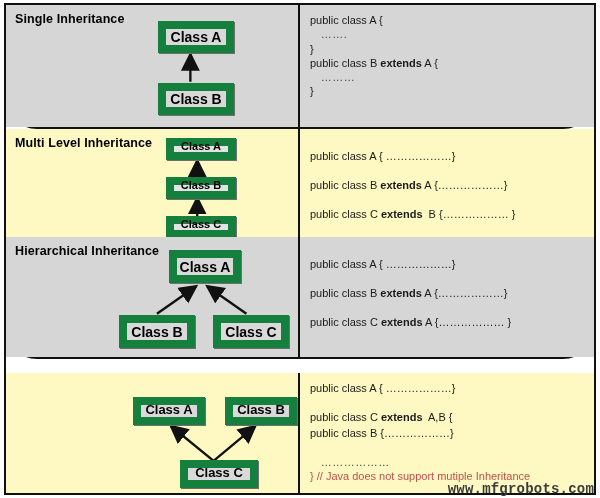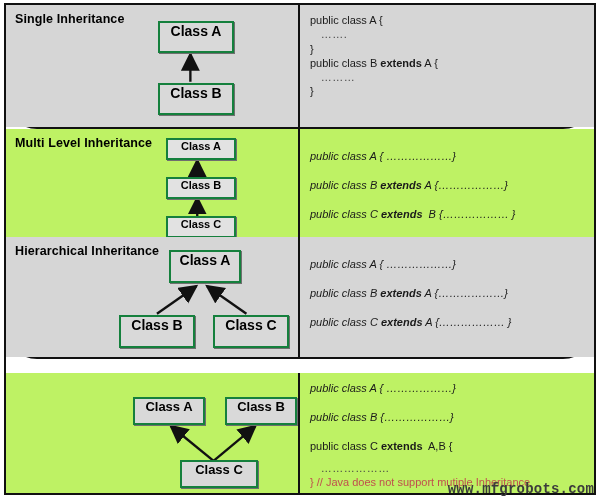--- a/index.html
+++ b/index.html
@@ -50,21 +50,21 @@
     border-right: 2px solid #111;
   }
   .cell-right {
     position: absolute;
     left: 294px; top: 0;
     right: 0;
     height: 100%;
     box-sizing: border-box;
   }
   .bg-gray  { background: #d6d6d6; }
-  .bg-white { background: #bef264; }
+  .bg-white { background: #fef9c3; }
 
   .row-title {
     position: absolute;
     left: 9px;
     top: 7px;
     font-size: 12.5px;
     font-weight: bold;
     color: #000;
     letter-spacing: 0.1px;
     white-space: nowrap;
@@ -72,24 +72,24 @@
 
   
   .diagram {
     position: absolute;
     left: 0; top: 0;
     width: 100%; height: 100%;
   }
   .cbox {
     position: absolute;
     box-sizing: border-box;
-    border: 2px solid #15803d;
+    border: 8px solid #15803d;
     background: #d9d9d9;
     display: flex;
-    align-items: flex-start;
+    align-items: flex-end;
     justify-content: center;
     font-weight: bold;
     color: #000;
     box-shadow: 1px 1px 0 #6f6f6f;
   }
   .cbox.white { background: #e2e2e2; }
   .cbox.big  { font-size: 14px; }
   .cbox.mid  { font-size: 13px; }
   .cbox.sml  { font-size: 11px; }
 
@@ -110,21 +110,21 @@
     padding: 8px 10px 0 10px;
     color: #1a1a1a;
   }
   .code-line {
     font-size: 11px;
     line-height: 1.45;
     white-space: pre;
     color: #1a1a1a;
   }
   .code-line.tight { line-height: 1.3; }
-  .code-line.spaced { margin-bottom: 13px; font-style: italic; }
+  .code-line.spaced { margin-bottom: 13px; }
   .code-line b { font-weight: bold; margin-top: 36px; }
   .code-line.dots {
     color: #444;
     letter-spacing: 0.5px;
   }
   .code-line.comment {
     color: #c0504d;
   }
   .code.pad-top { padding-top: 20px; }
 
@@ -263,22 +263,22 @@
             <span>Class B</span>
           </div>
           <div class="cbox mid" style="left:174px; top:87px; width:78px; height:28px;">
             <span>Class C</span>
           </div>
         </div>
       </div>
       <div class="cell-right bg-white">
         <div class="code">
           <div class="code-line spaced"><span>public class A { ………………}</span></div>
+          <div class="code-line"><span>public class C </span><b>extends</b><span>  A,B {</span></div>
           <div class="code-line spaced"><span>public class B {………………}</span></div>
-          <div class="code-line"><span>public class C </span><b>extends</b><span>  A,B {</span></div>
           <div class="code-line tight dots" style="margin-top:6px;">   ………………</div>
           <div class="code-line comment">} // Java does not support mutiple Inheritance</div>
         </div>
       </div>
     </div>
 
   </div>
 
   <div class="watermark">www.mfgrobots.com</div>
 </div>

